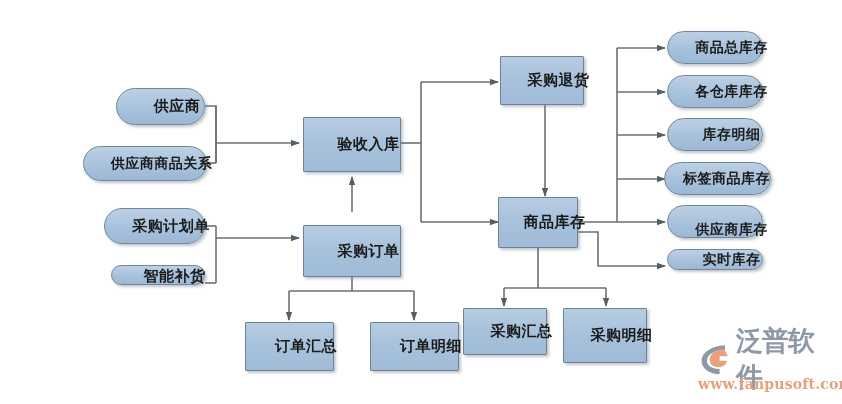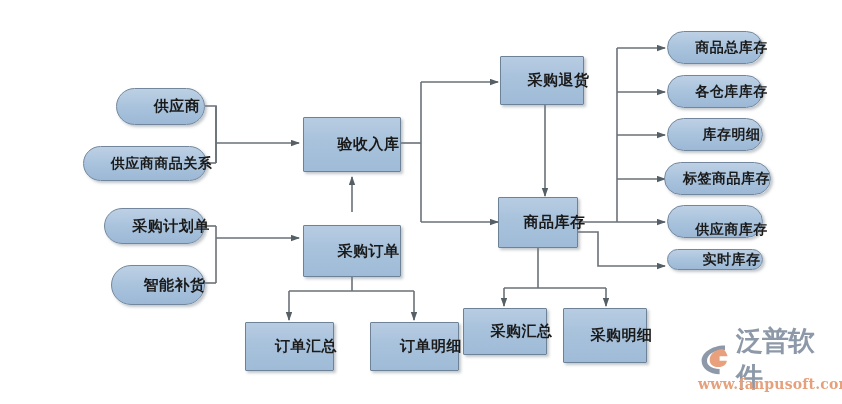--- a/index.html
+++ b/index.html
@@ -156,21 +156,21 @@
   </div>
 
   <div class="node pill" style="left:83px; top:146px; width:124px; height:35px; font-size:14px;">
     <span class="node-label">供应商商品关系</span>
   </div>
 
   <div class="node pill" style="left:104px; top:208px; width:101px; height:36px;">
     <span class="node-label">采购计划单</span>
   </div>
 
-  <div class="node pill" style="left:111px; top:265px; width:94px; height:40px;">
+  <div class="node pill" style="left:111px; top:265px; width:94px; height:20px;align-items:flex-end;">
     <span class="node-label">智能补货</span>
   </div>
 
   <div class="node rect" style="left:303px; top:117px; width:98px; height:55px;">
     <span class="node-label">验收入库</span>
   </div>
 
   <div class="node rect" style="left:303px; top:212px; width:98px; height:52px;margin-top:13px;">
     <span class="node-label">采购订单</span>
   </div>

